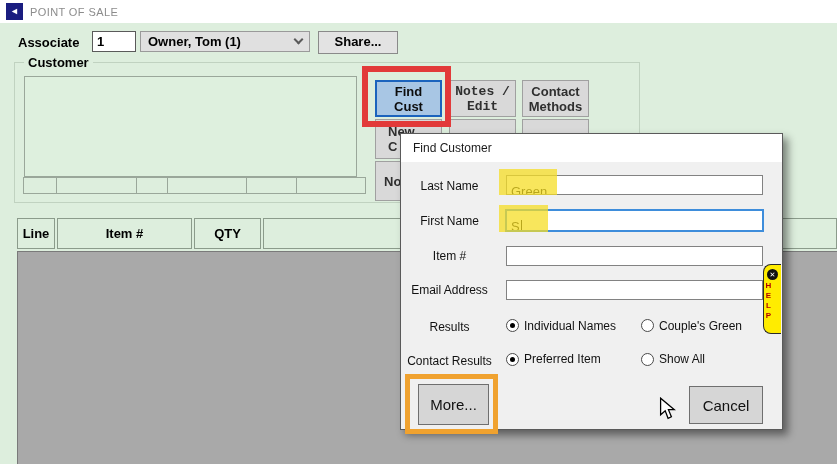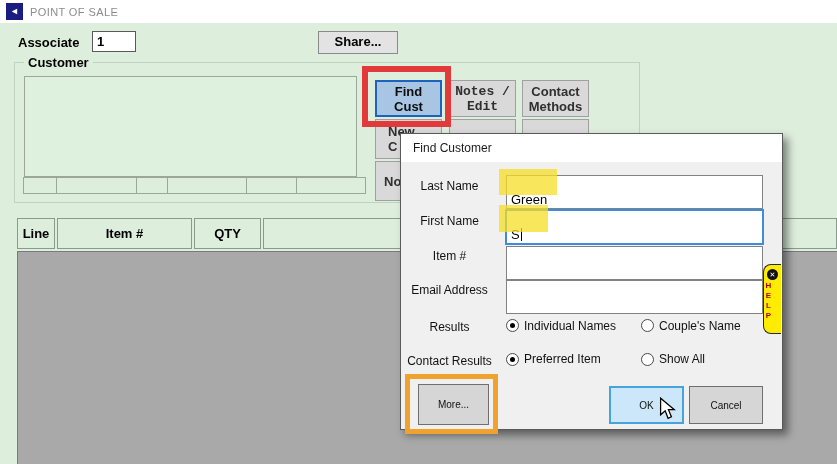--- a/index.html
+++ b/index.html
@@ -57,30 +57,30 @@
   .items-body { position:absolute; left:17px; top:251px; width:820px; height:213px;
           background:#a9a9a9; border-left:1px solid #7a7a7a; border-top:1px solid #7a7a7a; }
 
   
   .dialog { position:absolute; left:400px; top:133px; width:383px; height:297px; background:#f0f0f0;
           border:1px solid #5a5a5a; box-shadow:5px 5px 8px rgba(0,0,0,.45); z-index:10; font-size:12px; }
   .dialog-titlebar { position:absolute; left:0; top:0; right:0; height:28px; background:#ffffff;
           display:flex; align-items:center; padding-left:12px; font-size:12px; color:#1a1a1a; }
   .dlg-label { position:absolute; left:0; width:97px; text-align:center; font-size:12px; color:#111; }
   .dlg-input { position:absolute; left:105px; width:257px; height:20px; background:#ffffff;
-          border:1px solid #828282; font-size:13px; padding:16px 4px; overflow:hidden; white-space:nowrap; }
+          border:1px solid #828282; font-size:13px; padding:8px 4px; overflow:hidden; white-space:nowrap; }
   .dlg-input.focused { left:104px; width:259px; height:23px; border:2px solid #3e8ddb; }
   .caret { display:inline-block; width:1px; height:13px; background:#000; margin-left:1px; vertical-align:-2px; }
 
   .radio { position:absolute; width:13px; height:13px; border:1px solid #4a4a4a; border-radius:50%; background:#fff; }
   .radio.selected::after { content:""; position:absolute; left:3px; top:3px; width:5px; height:5px;
           background:#000; border-radius:50%; }
   .radio-lbl { position:absolute; font-size:12px; color:#111; }
 
-  .dlg-btn { position:absolute; display:flex; align-items:center; justify-content:center; font-size:10px; color:#111; }
+  .dlg-btn { position:absolute; display:flex; align-items:center; justify-content:center; font-size:15px; color:#111; }
   .more-btn { left:17px; top:250px; width:71px; height:41px; background:#d6d6d6; border:1px solid #6f6f6f; }
   .ok-btn { left:208px; top:252px; width:75px; height:38px; background:#cbe7f9; border:2px solid #48a2de; }
   .cancel-btn { left:288px; top:252px; width:74px; height:38px; background:#d6d6d6; border:1px solid #6f6f6f; }
 
   .hl { position:absolute; background:rgba(246,221,37,.75); z-index:5; }
   .hl-last { left:98px; top:35px; width:58px; height:26px; }
   .hl-first { left:98px; top:71px; width:49px; height:27px; }
 
   .help-tab { position:absolute; right:1px; top:130px; width:18px; height:70px; background:#ffec00;
           border:1px solid #2a2a2a; border-right:none; border-radius:8px 0 0 8px; z-index:6; }
@@ -101,20 +101,24 @@
 
 <div id="app">
 
   <div class="titlebar">
     <div class="app-icon">◄</div>
     <div class="window-title">POINT OF SALE</div>
   </div>
 
   <div class="lbl-associate">Associate</div>
   <div class="associate-number">1</div>
+  <div class="associate-select">
+    <span>Owner, Tom (1)</span>
+    <span class="chev"></span>
+  </div>
   <div class="share-btn">Share...</div>
 
   <div class="customer-group"></div>
   <div class="customer-legend">Customer</div>
   <div class="customer-box"></div>
   <div class="customer-cells">
     <div style="width:34px"></div>
     <div style="width:81px"></div>
     <div style="width:32px"></div>
     <div style="width:80px"></div>
@@ -174,30 +178,29 @@
 
     <div class="dlg-label" style="top:149px">Email Address</div>
     <div class="dlg-input" style="top:146px">
       <span></span>
     </div>
 
     <div class="dlg-label" style="top:186px">Results</div>
     <div class="radio selected" style="left:105px; top:185px"></div>
     <div class="radio-lbl" style="left:123px; top:185px">Individual Names</div>
     <div class="radio" style="left:240px; top:185px"></div>
-    <div class="radio-lbl" style="left:258px; top:185px">Couple's Name</div>
+    <div class="radio-lbl" style="left:258px; top:185px">Couple's Green</div>
 
     <div class="dlg-label" style="top:220px">Contact Results</div>
     <div class="radio selected" style="left:105px; top:219px"></div>
     <div class="radio-lbl" style="left:123px; top:218px">Preferred Item</div>
     <div class="radio" style="left:240px; top:219px"></div>
     <div class="radio-lbl" style="left:258px; top:218px">Show All</div>
 
     <div class="dlg-btn more-btn">More...</div>
-    <div class="dlg-btn ok-btn">OK</div>
     <div class="dlg-btn cancel-btn">Cancel</div>
 
     <div class="hl hl-last"></div>
     <div class="hl hl-first"></div>
 
     <div class="help-tab">
       <div class="help-badge">✕</div>
       <span class="help-letters">HELP</span>
     </div>
 

